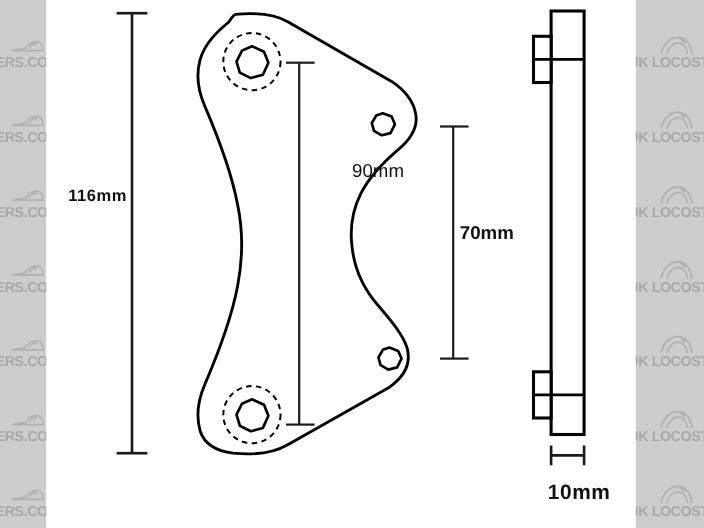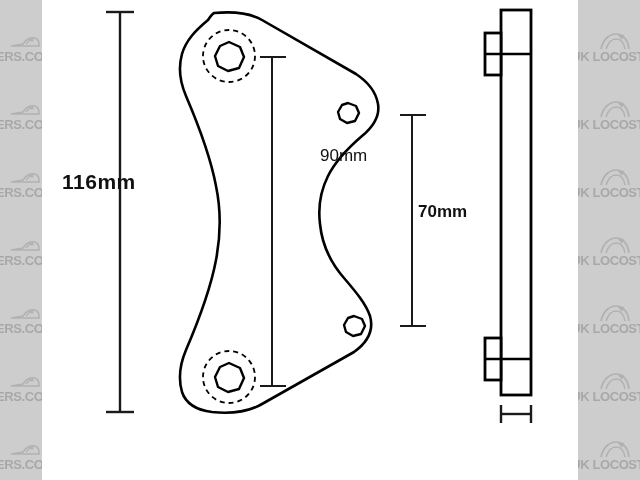--- a/index.html
+++ b/index.html
@@ -62,21 +62,21 @@
 
   
   .dim-label {
     position: absolute;
     font-family: "Liberation Sans", sans-serif;
     color: #111111;
     white-space: nowrap;
   }
   #label-116 {
     left: 62px; top: 170px;
-    font-size: 21px; font-weight: bold;
+    font-size: 15px; font-weight: bold;
     letter-spacing: 0.5px;
   }
   #label-90 {
     left: 276px; top: 146px;
     font-size: 17px; font-weight: normal;
     letter-spacing: 0px;
     margin-left: 44px;
   }
   #label-70 {
     left: 418px; top: 202px;
@@ -164,20 +164,21 @@
         <line x1="501" y1="405" x2="501" y2="423"></line>
         <line x1="531" y1="405" x2="531" y2="423"></line>
       </g>
 
     </svg>
   </div>
 
   <div class="dim-label" id="label-116">116mm</div>
   <div class="dim-label" id="label-90">90mm</div>
   <div class="dim-label" id="label-70">70mm</div>
+  <div class="dim-label" id="label-10">10mm</div>
 
   <div class="wm-strip" id="wm-left">
       <div class="wm-tile">
         <span class="wm-car">
           <svg width="30" height="15" viewBox="0 0 30 15">
             <path d="M1 11 L13 9 C16 4 21 2 25 3 C28 4 29 7 29 10 L29 11 Z" fill="none" stroke="#a8a8a8" stroke-width="1.6"></path>
             <path d="M16 9 L21 4" fill="none" stroke="#a8a8a8" stroke-width="1.3"></path>
             <circle cx="22" cy="5" r="1.6" fill="#a8a8a8"></circle>
           </svg>
         </span>

